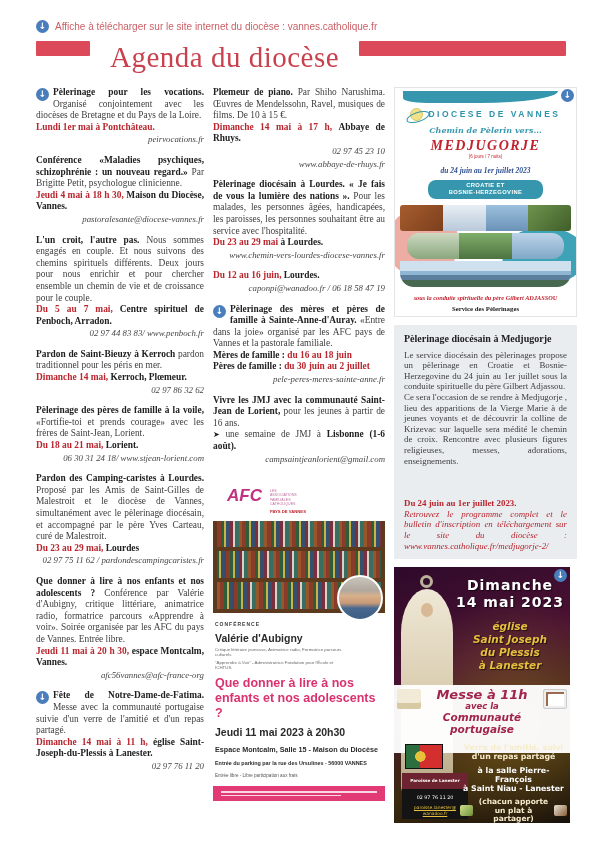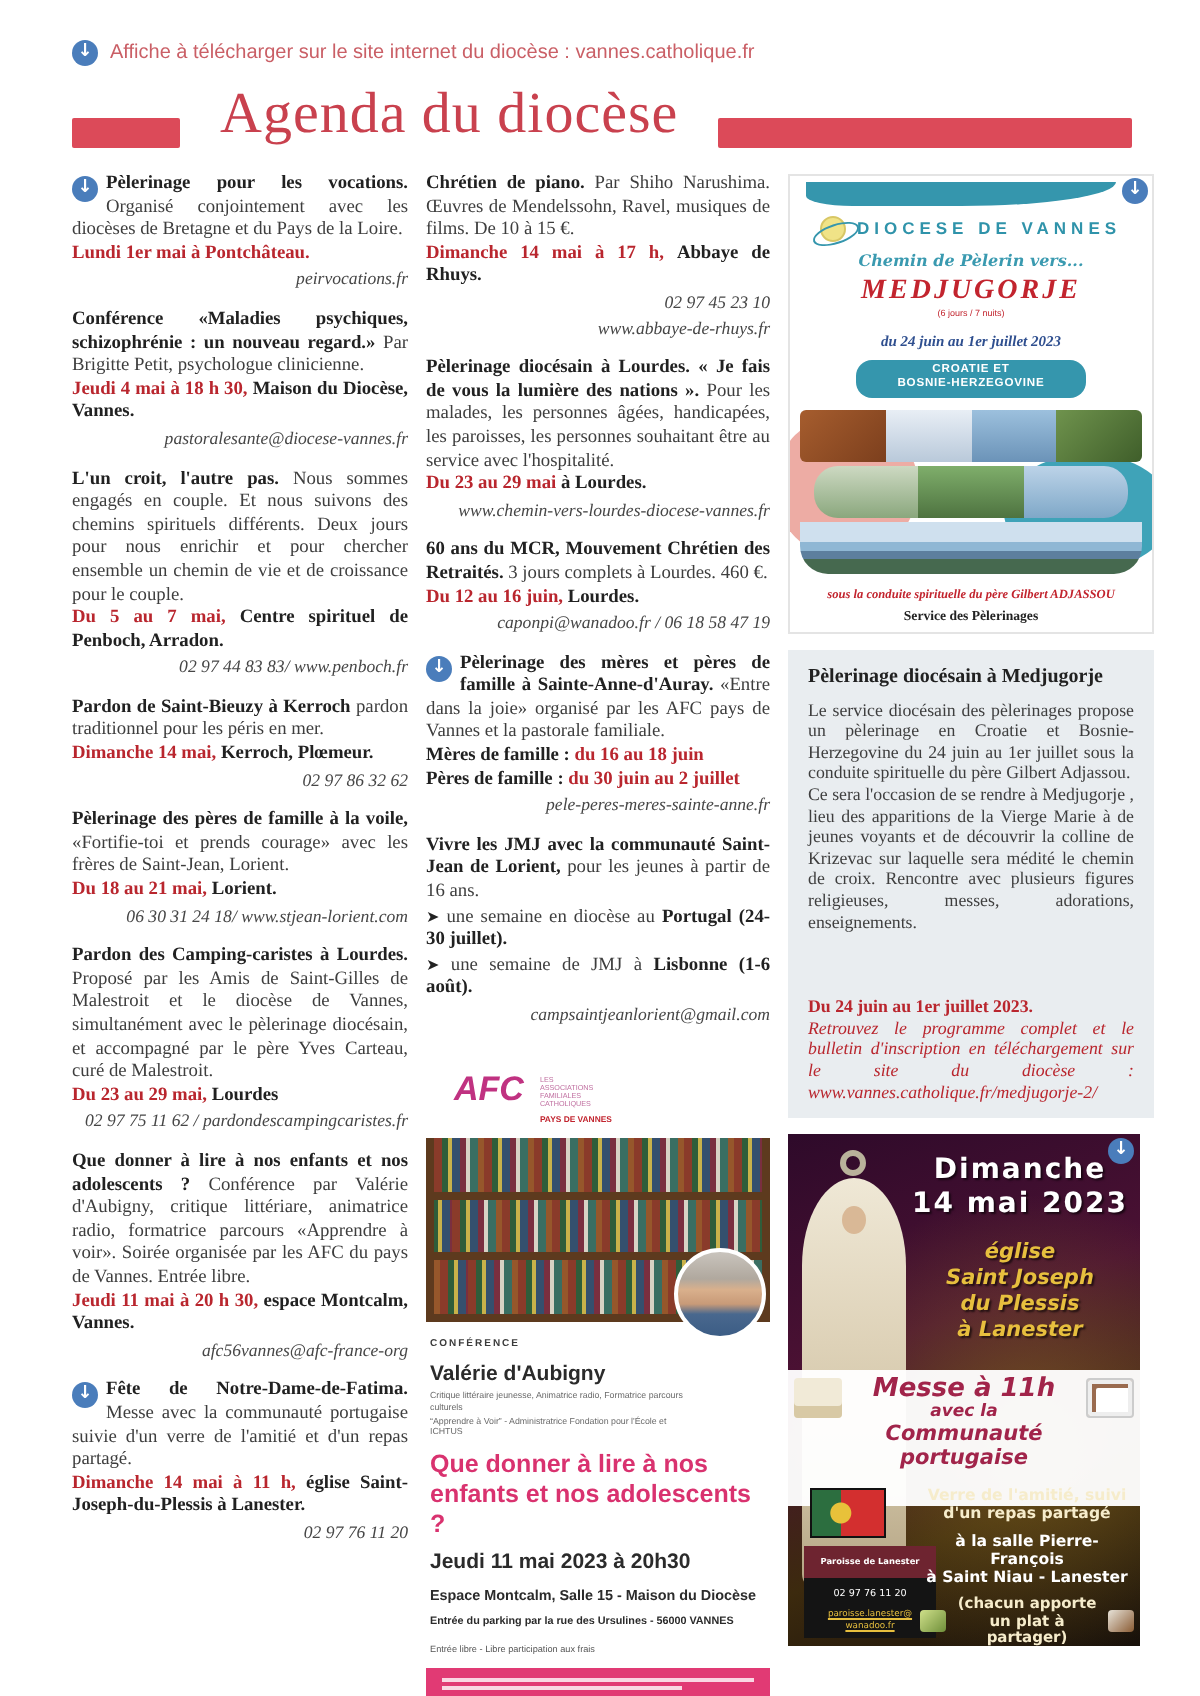--- a/index.html
+++ b/index.html
@@ -9,21 +9,21 @@
     font-family:"Liberation Serif","DejaVu Serif",serif; color:#3e3e3e;
   }
   
   .note-row { display:flex; align-items:center; gap:6px; margin:20px 0 8px 36px;
     font-family:"Liberation Sans","DejaVu Sans",sans-serif; font-size:10px; color:#ca5f66; }
   .dlicon {
     display:inline-block; width:13px; height:13px; border-radius:50%; background:#4a7dbb;
     color:#fff; font-size:9px; line-height:13px; text-align:center; font-weight:bold;
     font-family:"DejaVu Sans",sans-serif; flex:0 0 auto;
   }
-  .title-row { display:flex; align-items:flex-end; margin:0 34px 13px 36px; }
+  .title-row { display:flex; align-items:flex-start; margin:0 34px 13px 36px; }
   .bar { height:15px; background:#dc4a59; border-radius:1px; }
   .bar-left { width:54px; }
   .bar-right { flex:1; }
   .page-title { font-size:29px; color:#c9414e; margin:0 20px; white-space:nowrap; font-weight:400; letter-spacing:.5px; }
   
   .cols { display:flex; gap:9px; margin:0 20px 0 36px; align-items:flex-start; }
   .col { font-size:9.4px; line-height:11.6px; text-align:justify; }
   .col1 { width:168px; } .col2 { width:172px; } .col3 { width:183px; }
   .ev { margin-bottom:9px; }
   .ev b { color:#212121; }
@@ -210,48 +210,46 @@
       <div class="ev">
         <p class="bd"><span class="dlicon evicon">↓</span><b>Fête de Notre-Dame-de-Fatima.</b> <span>Messe avec la communauté portugaise suivie d'un verre de l'amitié et d'un repas partagé.</span></p>
         <p class="dt"><span class="red">Dimanche 14 mai à 11 h,</span> <b>église Saint-Joseph-du-Plessis à Lanester.</b></p>
         <p class="ct">02 97 76 11 20</p>
       </div>
     </div>
 
     <div class="col col2">
 
       <div class="ev">
-        <p class="bd"><b>Chrétien de piano.</b> <span>Par Shiho Narushima. Œuvres de Mendelssohn, Ravel, musiques de films. De 10 à 15 €.</span></p>
+        <p class="bd"><b>Plœmeur de piano.</b> <span>Par Shiho Narushima. Œuvres de Mendelssohn, Ravel, musiques de films. De 10 à 15 €.</span></p>
         <p class="dt"><span class="red">Dimanche 14 mai à 17 h,</span> <b>Abbaye de Rhuys.</b></p>
         <p class="ct">02 97 45 23 10</p>
         <p class="ct">www.abbaye-de-rhuys.fr</p>
       </div>
 
       <div class="ev">
         <p class="bd"><b>Pèlerinage diocésain à Lourdes. « Je fais de vous la lumière des nations ».</b> <span>Pour les malades, les personnes âgées, handicapées, les paroisses, les personnes souhaitant être au service avec l'hospitalité.</span></p>
         <p class="dt"><span class="red">Du 23 au 29 mai</span> <b>à Lourdes.</b></p>
         <p class="ct">www.chemin-vers-lourdes-diocese-vannes.fr</p>
       </div>
 
       <div class="ev">
-        <p class="bd"><b>60 ans du MCR, Mouvement Chrétien des Retraités.</b> <span>3 jours complets à Lourdes. 460 €.</span></p>
         <p class="dt"><span class="red">Du 12 au 16 juin,</span> <b>Lourdes.</b></p>
         <p class="ct">caponpi@wanadoo.fr / 06 18 58 47 19</p>
       </div>
 
       <div class="ev">
         <p class="bd"><span class="dlicon evicon">↓</span><b>Pèlerinage des mères et pères de famille à Sainte-Anne-d'Auray.</b> <span>«Entre dans la joie» organisé par les AFC pays de Vannes et la pastorale familiale.</span></p>
         <p class="dt"><b>Mères de famille : </b><span class="red">du 16 au 18 juin</span></p>
         <p class="dt"><b>Pères de famille : </b><span class="red">du 30 juin au 2 juillet</span></p>
         <p class="ct">pele-peres-meres-sainte-anne.fr</p>
       </div>
 
       <div class="ev">
         <p class="bd"><b>Vivre les JMJ avec la communauté Saint-Jean de Lorient,</b> <span>pour les jeunes à partir de 16 ans.</span></p>
-        <p class="bd"><span class="arrow">➤</span> <span>une semaine en diocèse au </span><b>Portugal</b> <b class="red">(24- 30 juillet)</b><b>.</b></p>
         <p class="bd"><span class="arrow">➤</span> <span>une semaine de JMJ à </span><b>Lisbonne</b> <b class="red">(1-6 août)</b><b>.</b></p>
         <p class="ct">campsaintjeanlorient@gmail.com</p>
       </div>
 
       <div class="afc">
         <div class="afc-logo-row">
           <span class="afc-logo">AFC</span>
           <span>
             <div class="afc-logo-caption">LES
 ASSOCIATIONS

